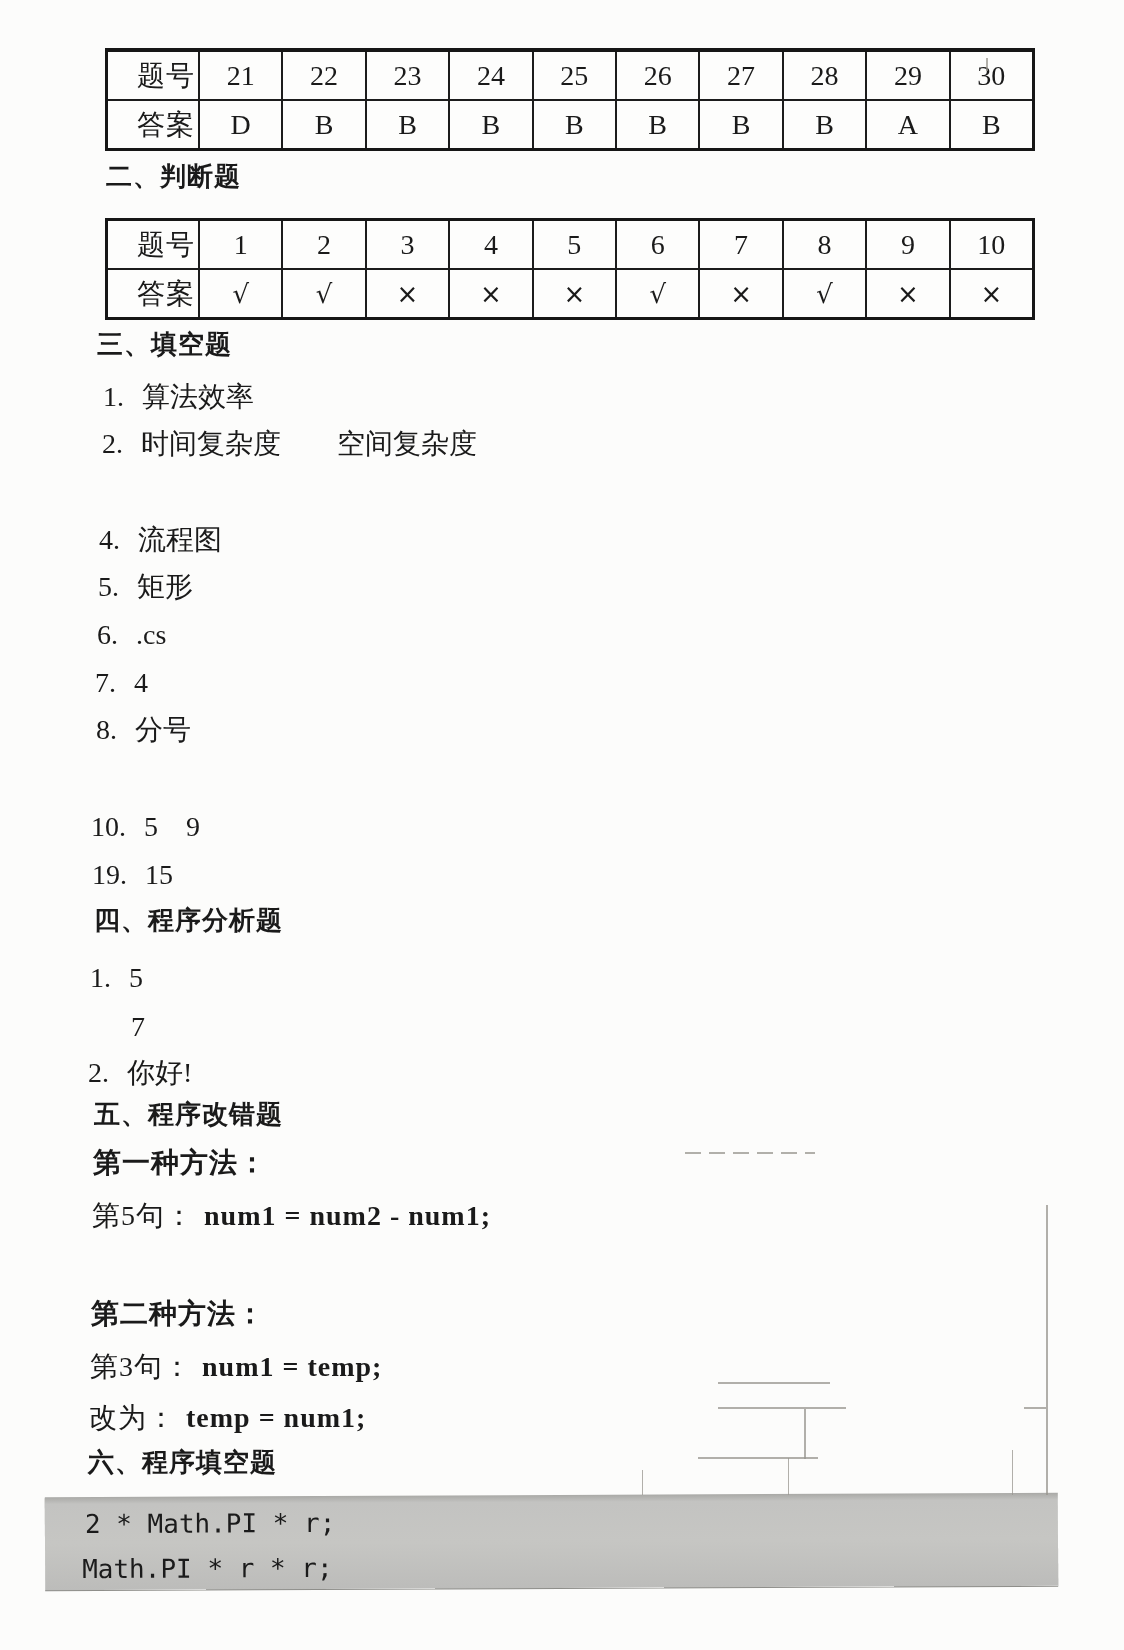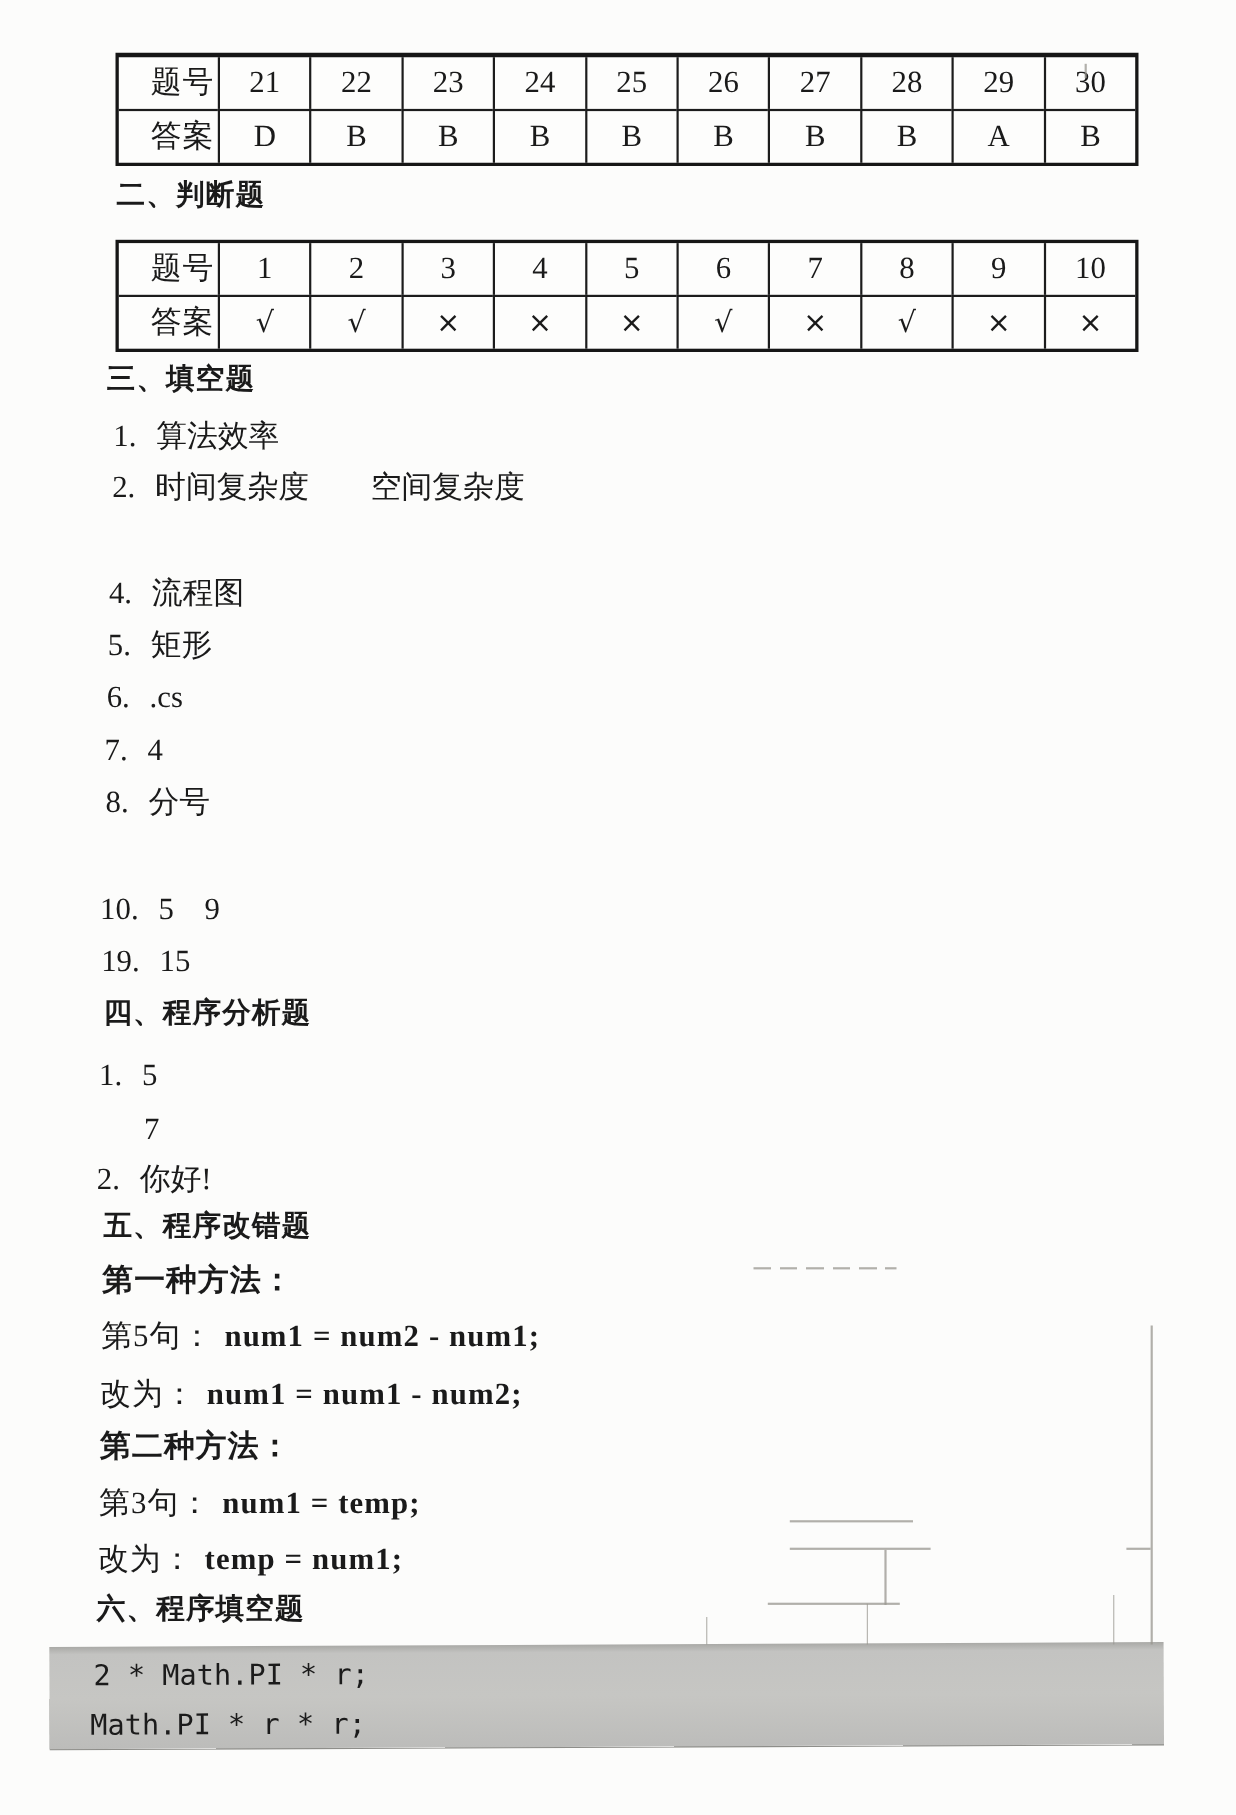--- a/index.html
+++ b/index.html
@@ -42,21 +42,21 @@
     white-space:nowrap;
   }
   .fill-item,.bodyline{
     position:absolute;
     font-size:28px;line-height:1.15;
     white-space:nowrap;
   }
   .fill-item .num{display:inline-block;margin-right:18px;}
   .bodyline .cjk{letter-spacing:1px;}
   .bodyline .latin{font-weight:700;margin-left:10px;letter-spacing:1px;}
-  .bodyline.bold{font-weight:700;}
+  .bodyline.bold{font-weight:700;font-family:Liberation Mono, monospace;}
   
   .codeblock{
     position:absolute;
     left:45px;top:1495px;width:1013px;height:93px;
     background:linear-gradient(180deg,#a9a9a6 0px,#c3c3c1 7px,#c6c6c3 50%,#bcbcba 100%);
     transform:rotate(-0.25deg);
     box-shadow:0 1px 0 #8e8e8a;
   }
   .codeline{
     position:absolute;
@@ -144,21 +144,20 @@
   <div class="sec-title" style="left:94px;top:907px">四、程序分析题</div>
 
   <div class="fill-item" style="left:90px;top:962px"><span class="num">1.</span><span>5</span></div>
   <div class="fill-item" style="left:131px;top:1011px"><span>7</span></div>
   <div class="fill-item" style="left:88px;top:1057px"><span class="num">2.</span><span>你好!</span></div>
 
   <div class="sec-title" style="left:94px;top:1101px">五、程序改错题</div>
 
   <div class="bodyline bold" style="left:93px;top:1149px"><span class="cjk">第一种方法：</span></div>
   <div class="bodyline" style="left:92px;top:1200px"><span class="cjk">第5句：</span><span class="latin">num1 = num2 - num1;</span></div>
-  <div class="bodyline" style="left:91px;top:1252px"><span class="cjk">改为：</span><span class="latin">num1 = num1 - num2;</span></div>
   <div class="bodyline bold" style="left:91px;top:1300px"><span class="cjk">第二种方法：</span></div>
   <div class="bodyline" style="left:90px;top:1351px"><span class="cjk">第3句：</span><span class="latin">num1 = temp;</span></div>
   <div class="bodyline" style="left:89px;top:1402px"><span class="cjk">改为：</span><span class="latin">temp = num1;</span></div>
 
   <div class="sec-title" style="left:88px;top:1449px">六、程序填空题</div>
 
   <div class="codeblock">
     <div class="codeline l1">2 * Math.PI * r;</div>
     <div class="codeline l2">Math.PI * r * r;</div>
   </div>

